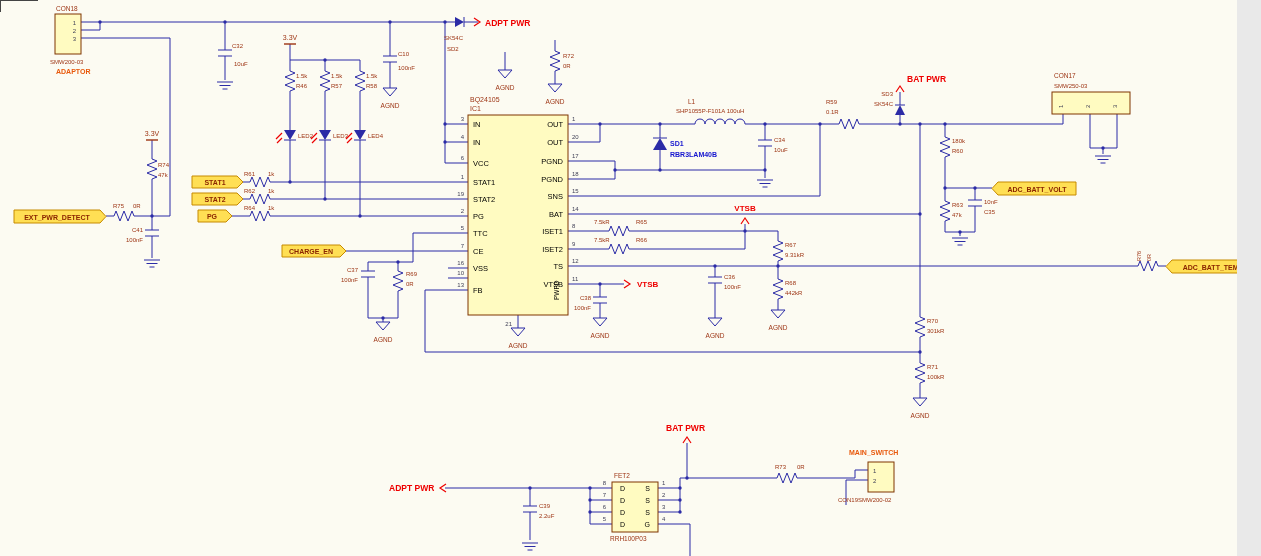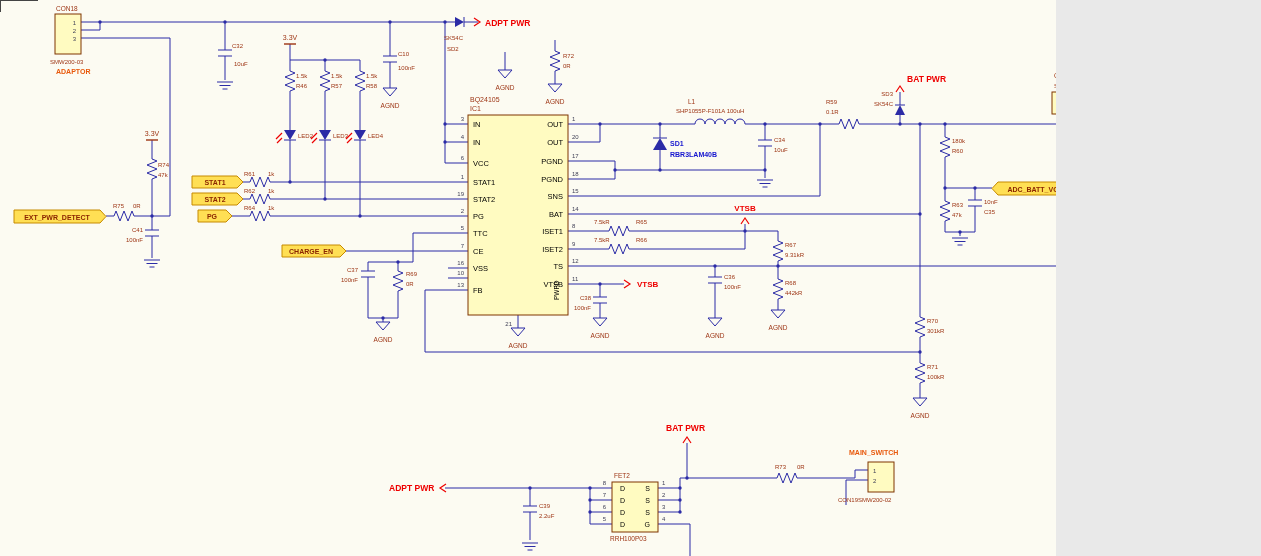--- a/index.html
+++ b/index.html
@@ -1,16 +1,16 @@
 <!DOCTYPE html>
 <html><head>
 <meta charset="utf-8">
 <style>
   html,body{margin:0;padding:0;background:#e9e9e9}
-  #canvas{position:relative;width:1056px;height:556px;background:#FCFBF2;overflow:hidden}
+  #canvas{position:relative;width:1237px;height:556px;background:#FCFBF2;overflow:hidden}
   svg{display:block}
   svg text{font-family:"Liberation Sans",sans-serif}
   .w{stroke:#2B2BA6;stroke-width:1;fill:none}
   .sym{stroke:#2B2BA6;stroke-width:1;fill:none}
   .symf{fill:#2B2BA6;stroke:none}
   .dot{fill:#2B2BA6}
   .body{fill:#FFFBC1;stroke:#7E3400;stroke-width:1}
   .flag{fill:#FFDF54;stroke:#C68A00;stroke-width:1}
   .redl{stroke:#EE0000;stroke-width:1.2;fill:none}
   .pw{stroke:#9C3312;stroke-width:1.4;fill:none}

